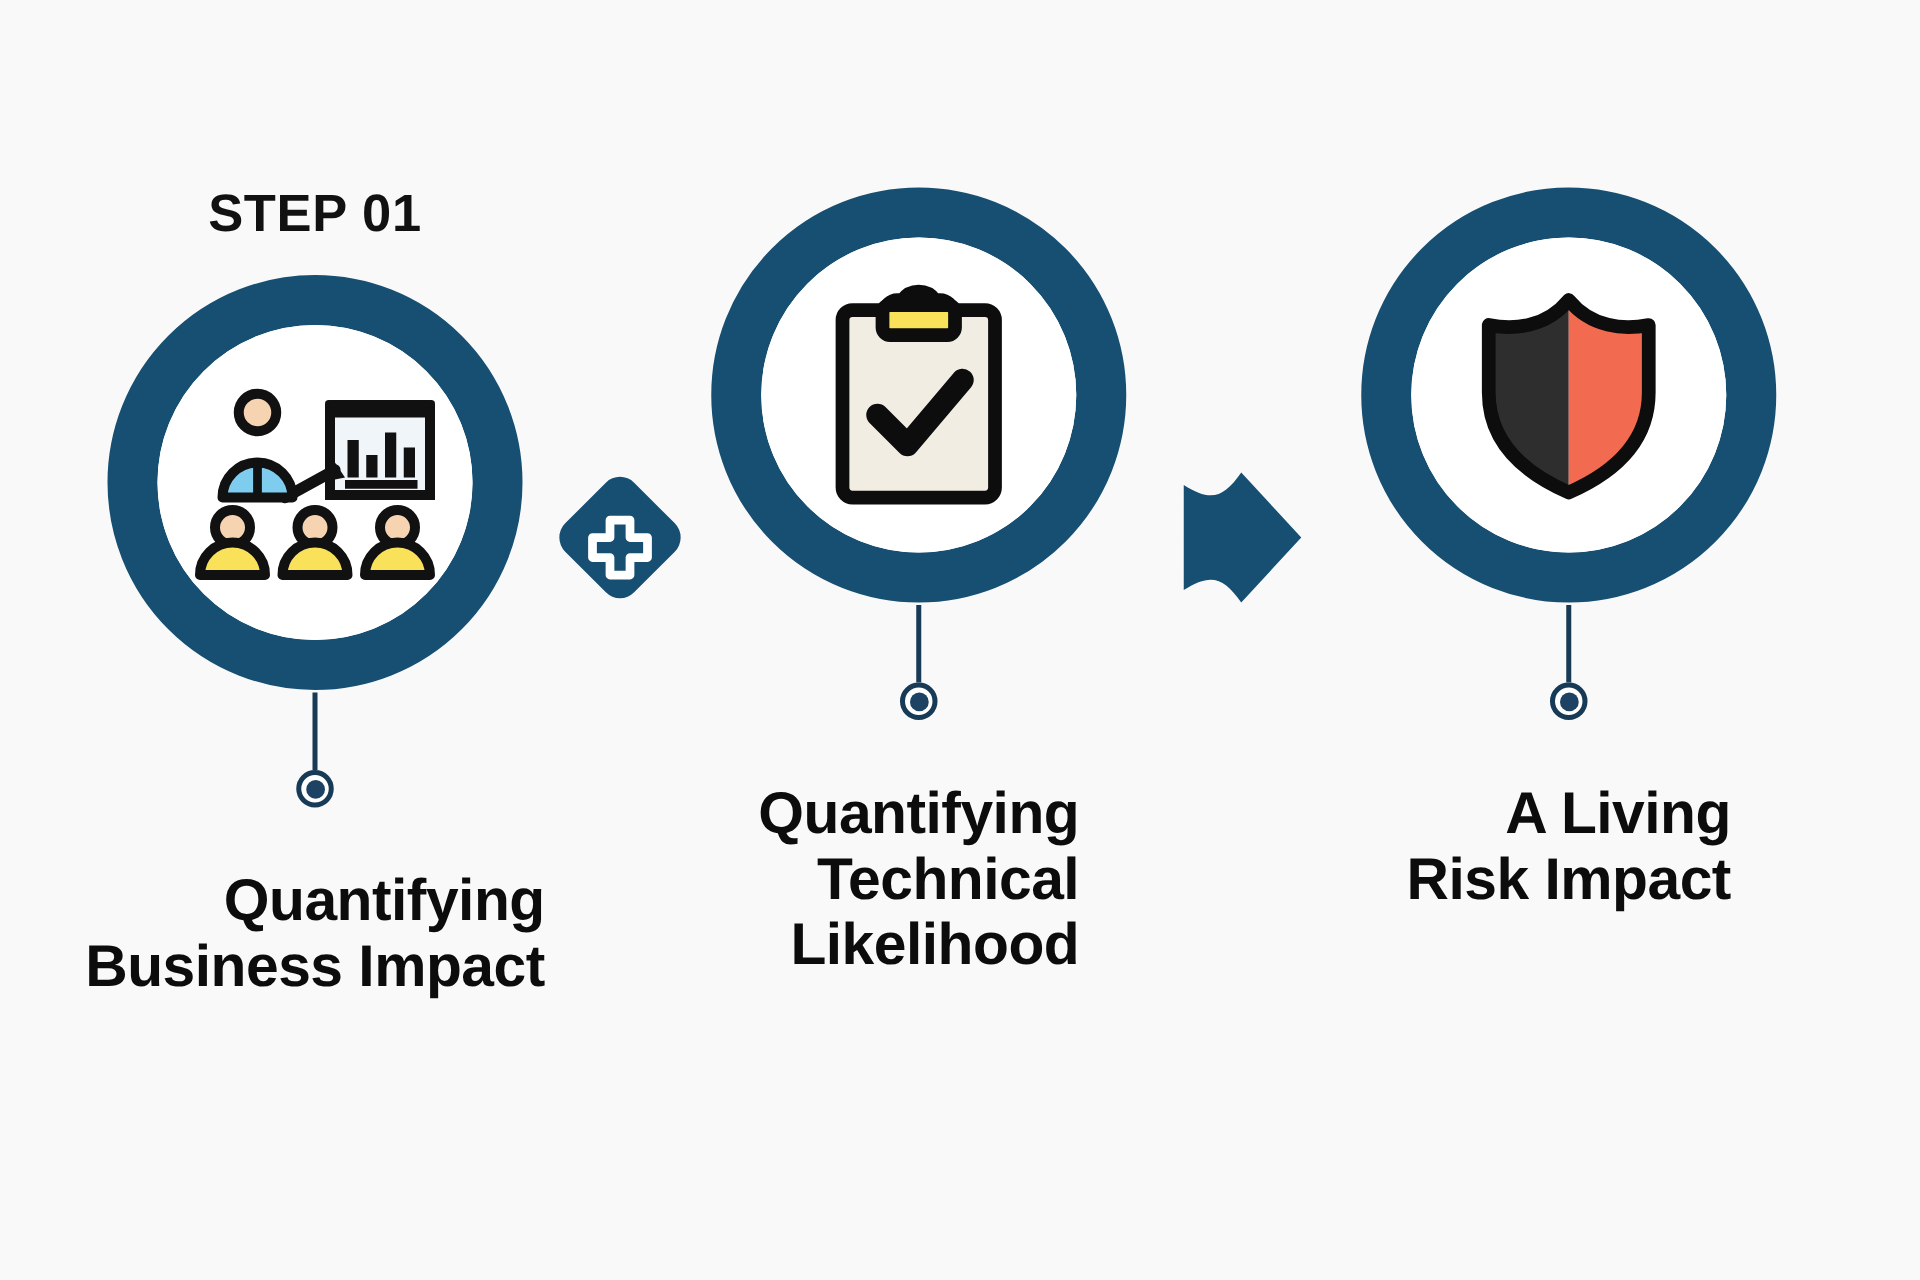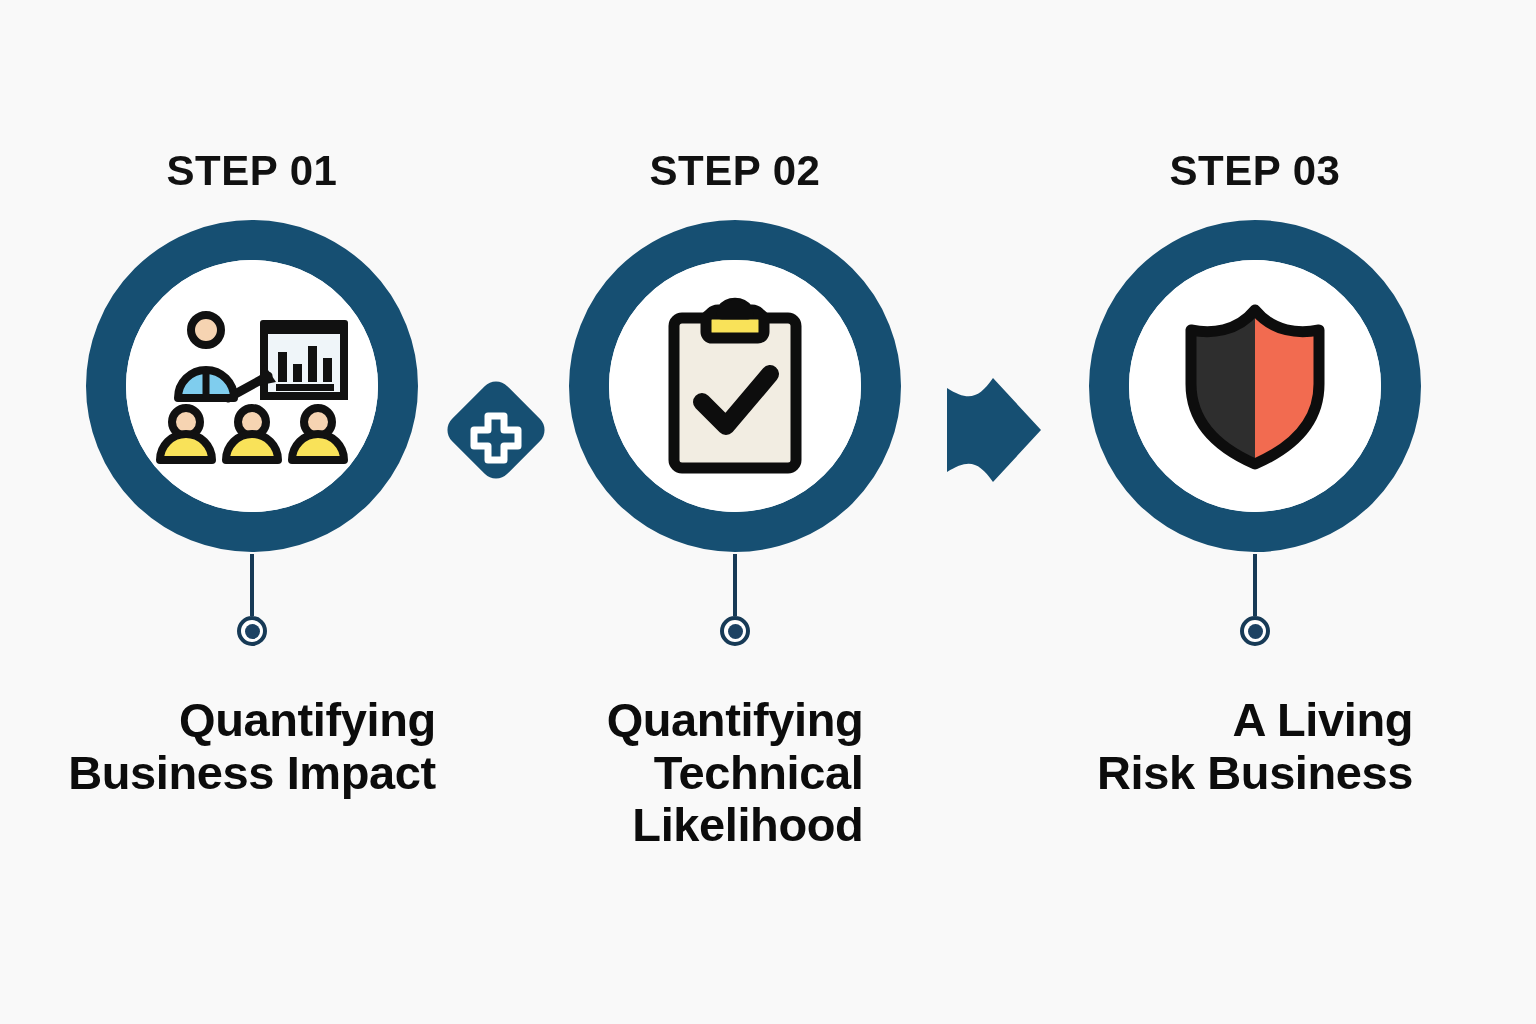--- a/index.html
+++ b/index.html
@@ -168,21 +168,20 @@
   <div class="connector conn-plus">
     <svg class="icon-svg" width="116" height="116" viewBox="0 0 116 116">
       <g transform="rotate(45 58 58)">
         <rect x="19" y="19" width="78" height="78" rx="16" fill="#164F72"></rect>
       </g>
       <path d="M50 28 h16 v14 h14 v16 h-14 v14 h-16 v-14 h-14 v-16 h14 z" transform="translate(0 16)" fill="none" stroke="#FFFFFF" stroke-width="7" stroke-linejoin="round"></path>
     </svg>
   </div>
 
   <div class="step step-2">
-    <div class="step-kicker">STEP 02</div>
 
     <div class="ring">
       <div class="ring-inner">
 
         <svg class="icon-svg" width="150" height="180" viewBox="0 0 150 180">
 
           <rect x="14" y="22" width="122" height="150" rx="8" fill="#F2EDE2" stroke="#0D0D0D" stroke-width="11"></rect>
 
           <path d="M48 30 v-6 a10 10 0 0 1 10 -10 h4 a16 16 0 0 1 26 0 h4 a10 10 0 0 1 10 10 v6 z" fill="#F9E259" stroke="#0D0D0D" stroke-width="11" stroke-linejoin="round"></path>
           <rect x="46" y="18" width="58" height="24" rx="6" fill="#F9E259" stroke="#0D0D0D" stroke-width="11"></rect>
@@ -207,21 +206,20 @@
       <path d="M12 16
                C 34 30, 44 26, 58 6
                L 106 58
                L 58 110
                C 44 90, 34 86, 12 100
                Z" fill="#164F72"></path>
     </svg>
   </div>
 
   <div class="step step-3">
-    <div class="step-kicker">STEP 03</div>
 
     <div class="ring">
       <div class="ring-inner">
 
         <svg class="icon-svg" width="160" height="168" viewBox="0 0 160 168">
           <defs>
             <clipPath id="shieldClip">
               <path d="M80 8
                        C 62 30, 36 32, 16 28
                        L 16 82
@@ -244,16 +242,16 @@
                    C 124 32, 98 30, 80 8 Z" fill="none" stroke="#0D0D0D" stroke-width="11" stroke-linejoin="round"></path>
         </svg>
       </div>
     </div>
 
     <div class="stem"></div>
     <div class="node-dot">
         <i></i>
       </div>
     <div class="step-title">A Living
-Risk Business</div>
+Risk Impact</div>
   </div>
 
 </div>
 
 </body></html>

